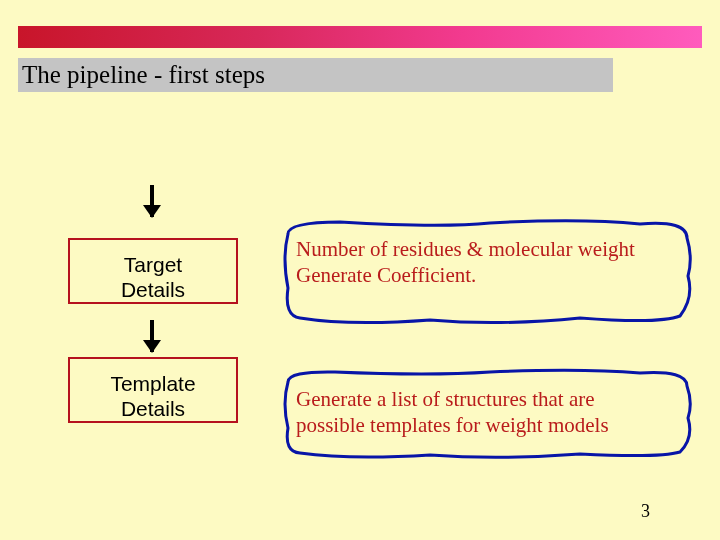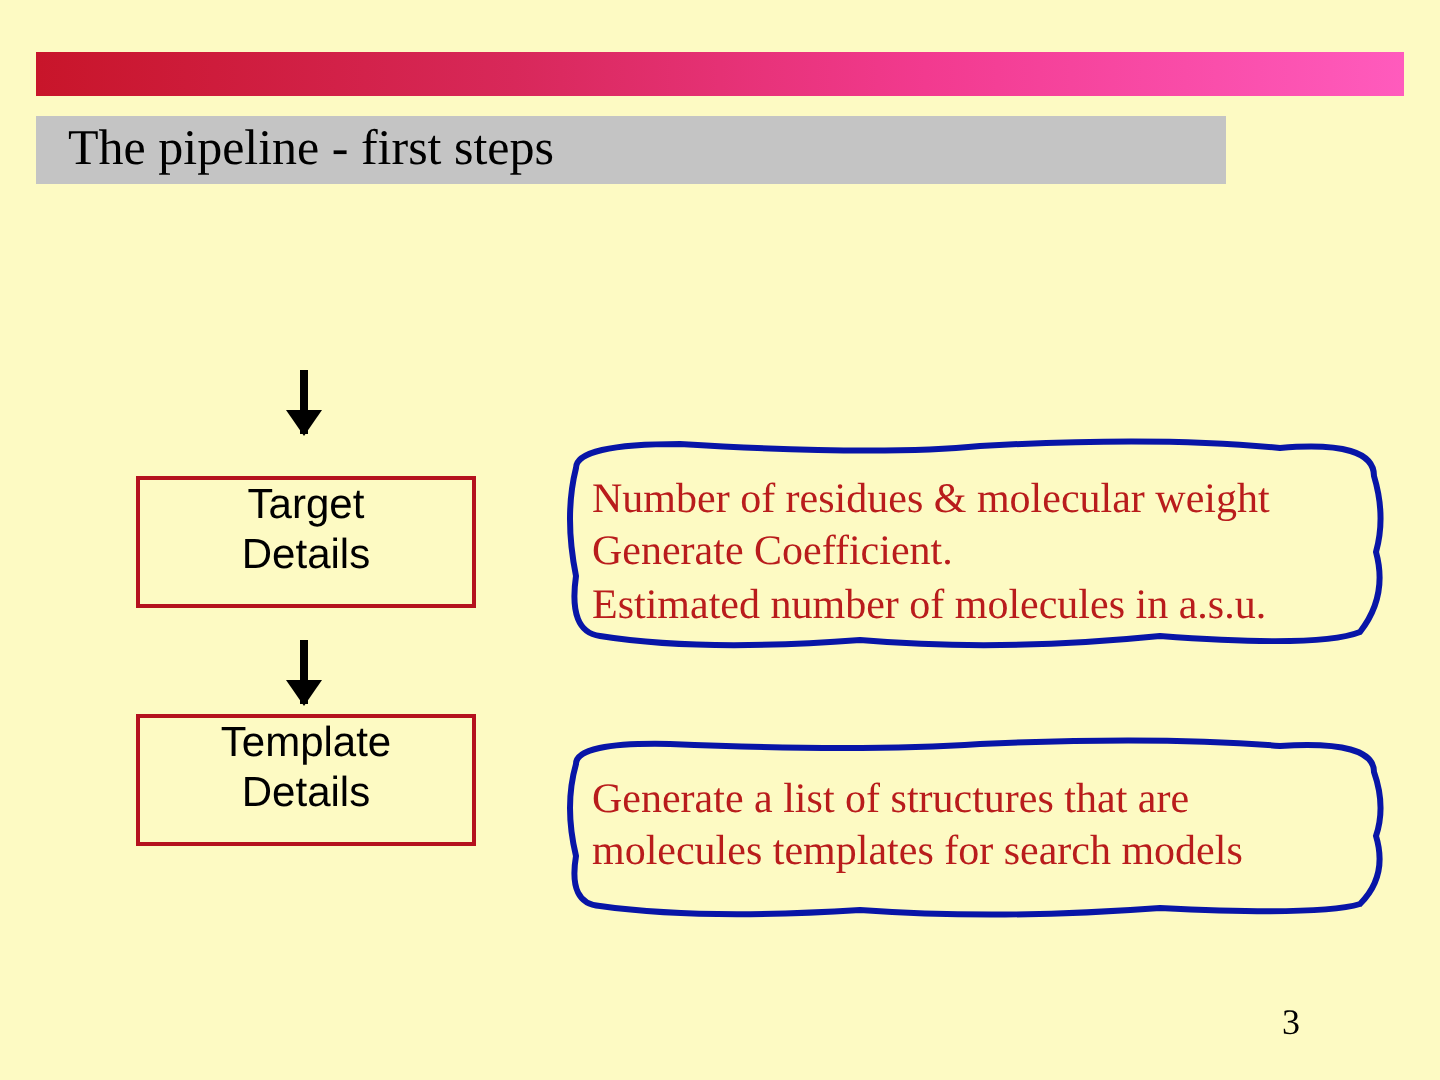--- a/index.html
+++ b/index.html
@@ -21,21 +21,21 @@
   }
   .title-bar {
     position: absolute;
     top: 58px;
     left: 18px;
     width: 595px;
     height: 34px;
     background: #c4c4c4;
     display: flex;
     align-items: center;
-    padding-left: 16px;
+    padding-left: 4px;
   }
   .title-bar span {
     font-family: "Times New Roman", Times, serif;
     font-size: 25px;
     color: #000;
   }
   .input-label {
     position: absolute;
     top: 125px;
     left: 92px;
@@ -63,21 +63,21 @@
   .arrow1 { top: 185px; height: 32px; }
   .arrow2 { top: 320px; height: 32px; }
   .step-box {
     position: absolute;
     left: 68px;
     width: 170px;
     height: 66px;
     border: 2px solid #b5111e;
     background: #fdfac3;
     display: flex;
-    align-items: flex-start;
+    align-items: flex-end;
     justify-content: center;
     text-align: center;
     font-size: 21px;
     line-height: 1.2;
   }
   .step1 { top: 238px; }
   .step2 { top: 357px; }
   .callout {
     position: absolute;
     left: 280px;
@@ -140,27 +140,26 @@
   </div>
 </div>
 
 <div class="callout callout1">
   <svg viewBox="0 0 415 108" preserveAspectRatio="none">
     <path d="M 8 16 Q 8 4 60 4 Q 160 10 210 5 Q 300 0 360 6 Q 407 2 407 20 Q 413 40 408 58 Q 414 80 400 98 Q 380 106 300 100 Q 220 108 150 102 Q 70 108 20 100 Q 4 98 8 70 Q 2 40 8 16 Z" fill="#fdfac3" stroke="#0815a7" stroke-width="3"></path>
   </svg>
   <div class="callout-text">
     <span>Number of residues &amp; molecular weight</span><br>
     <span>Generate Coefficient.</span><br>
-    <span>Estimated number of molecules in a.s.u.</span>
   </div>
 </div>
 
 <div class="callout callout2">
   <svg viewBox="0 0 415 92" preserveAspectRatio="none">
     <path d="M 8 14 Q 8 3 55 4 Q 150 8 210 4 Q 300 0 360 5 Q 407 2 407 18 Q 413 35 408 50 Q 414 70 400 84 Q 380 90 300 86 Q 220 92 150 87 Q 70 92 20 85 Q 4 84 8 60 Q 2 35 8 14 Z" fill="#fdfac3" stroke="#0815a7" stroke-width="3"></path>
   </svg>
   <div class="callout-text">
     <span>Generate a list of structures that are</span><br>
-    <span>molecules templates for search models</span>
+    <span>possible templates for weight models</span>
   </div>
 </div>
 
 <div class="page-num">3</div>
 
 </body></html>

